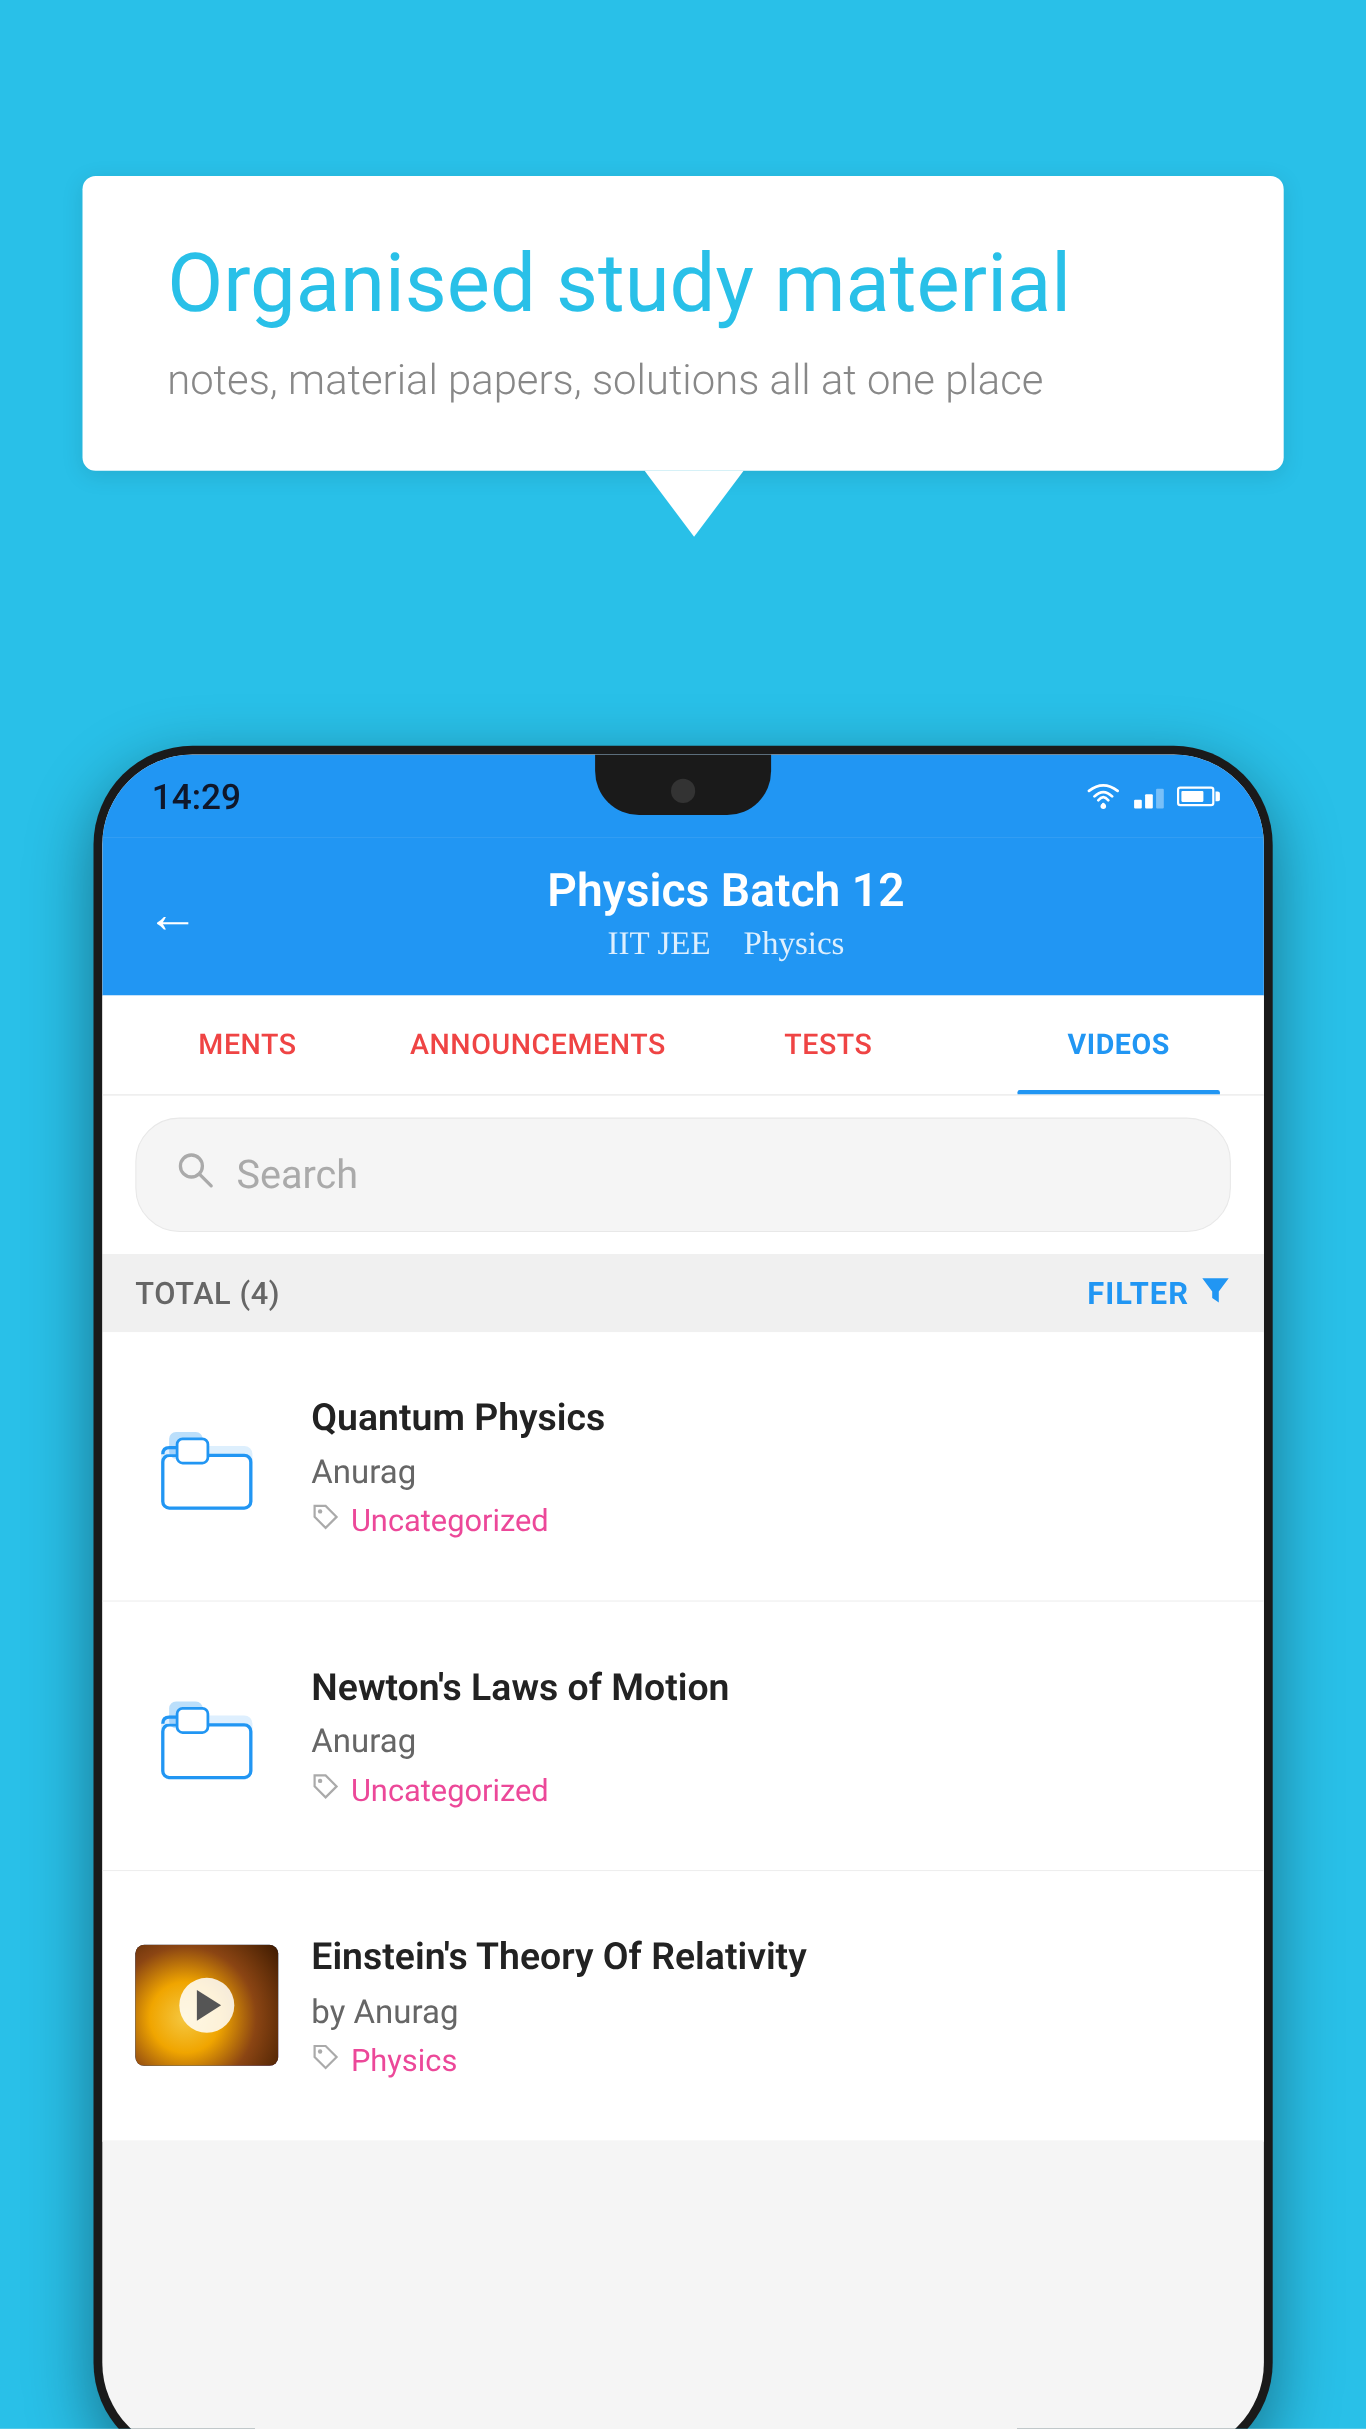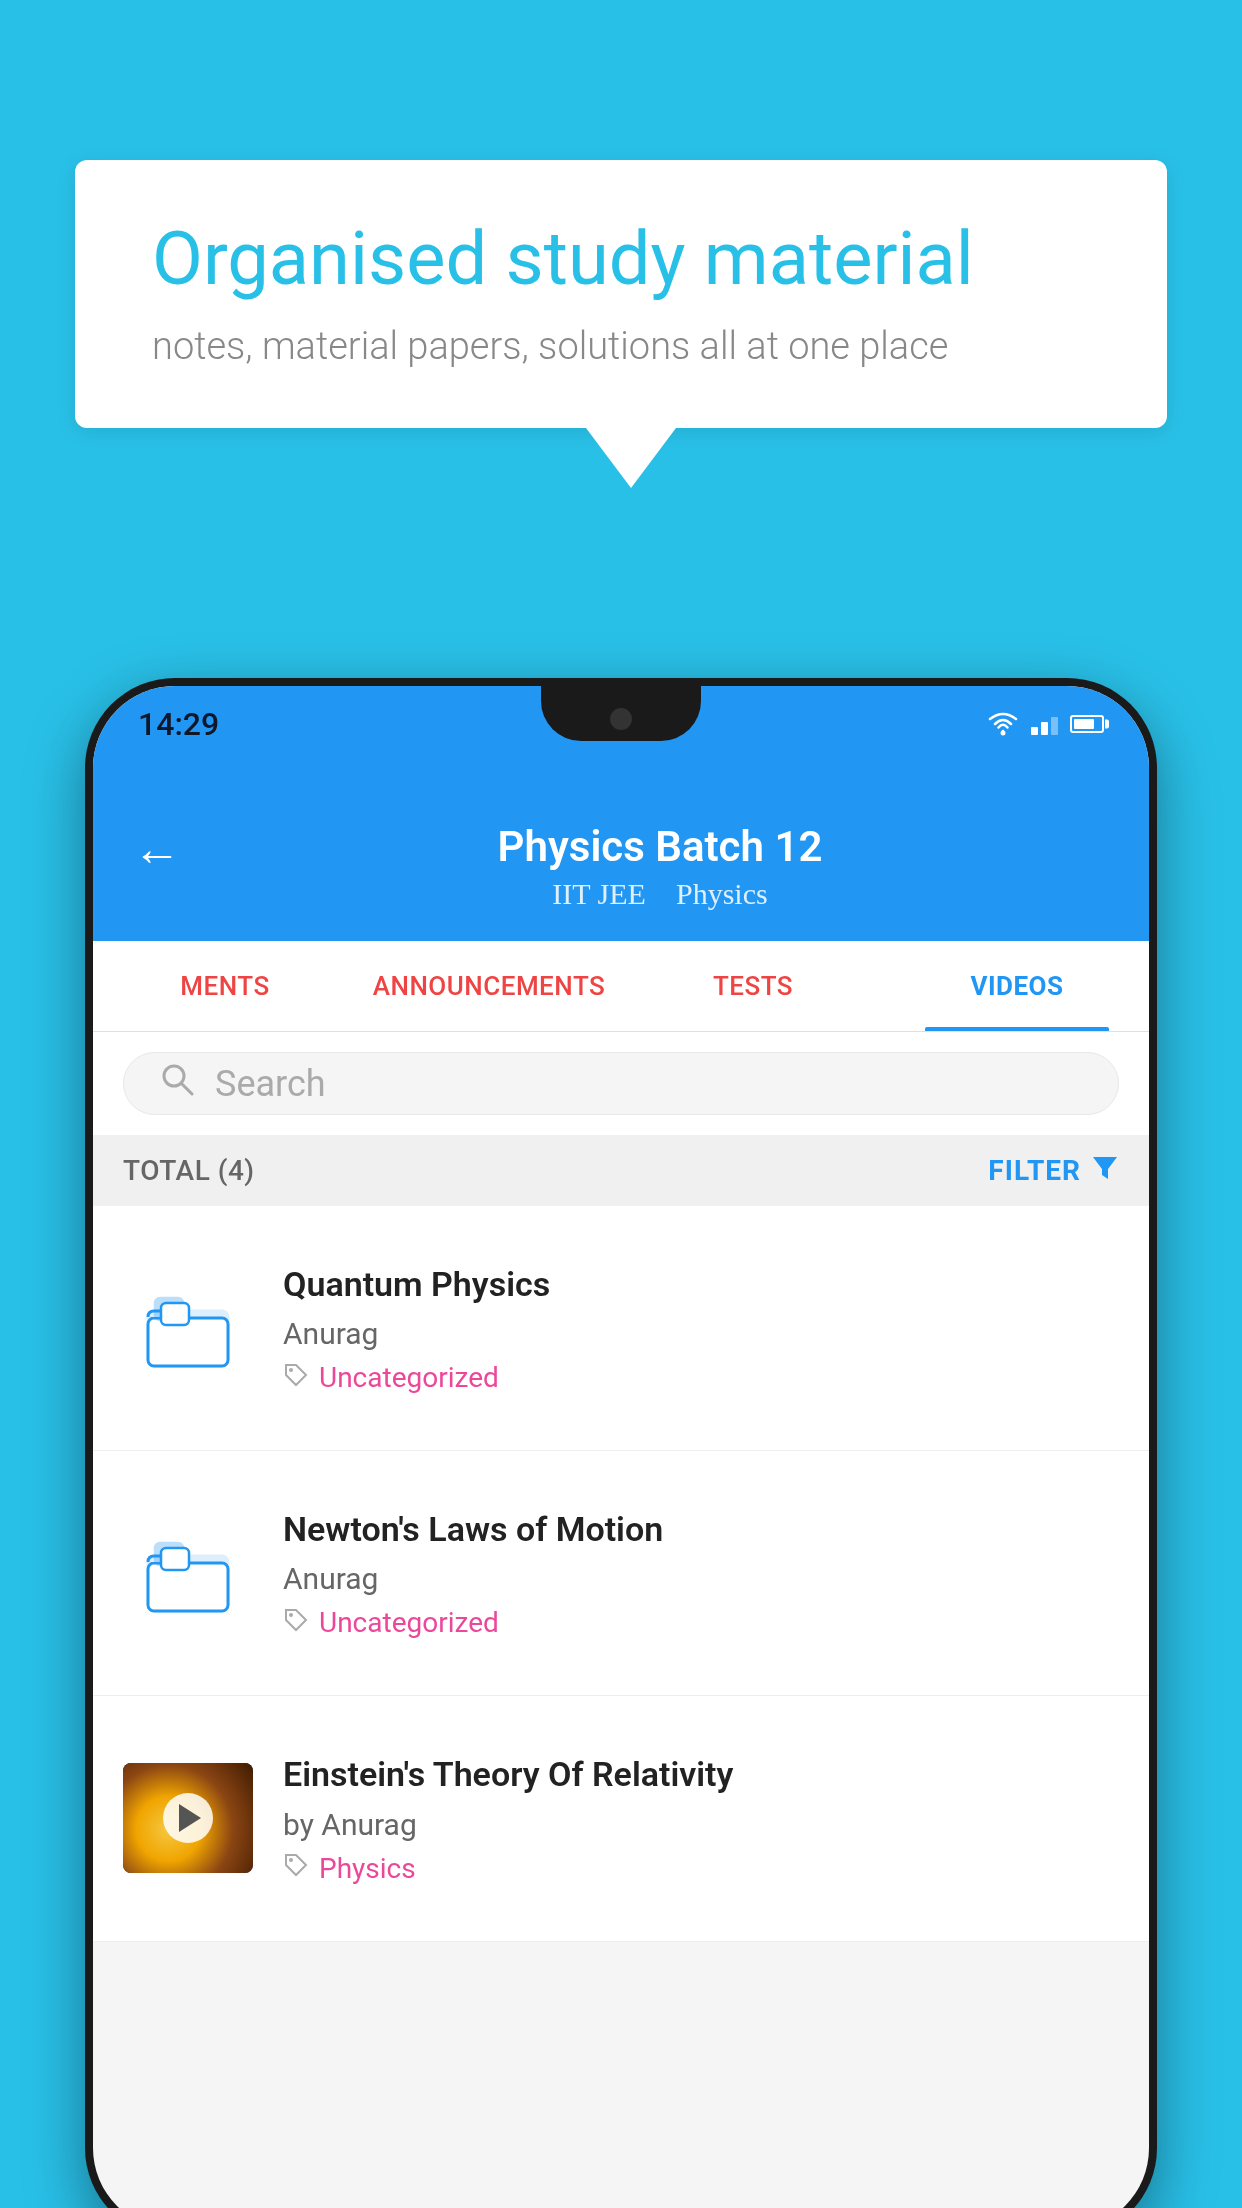--- a/index.html
+++ b/index.html
@@ -138,21 +138,20 @@
 
     .app-bar-title {
       flex: 1;
       text-align: center;
     }
 
     .app-bar-title h2 {
       color: white;
       font-size: 42px;
       font-weight: 600;
-      margin-top: 36px;
     }
 
     .app-bar-subtitle {
       display: flex;
       justify-content: center;
       gap: 30px;
       margin-top: 6px;
     }
 
     .app-bar-subtitle span {
@@ -201,21 +200,21 @@
     .search-container {
       background: white;
       padding: 20px 30px;
     }
 
     .search-bar {
       background: #f5f5f5;
       border-radius: 40px;
       display: flex;
       align-items: center;
-      padding: 8px 35px;
+      padding: 28px 35px;
       gap: 20px;
       border: 1px solid #e8e8e8;
     }
 
     .search-icon-svg {
       color: #999;
       font-size: 38px;
     }
 
     .search-placeholder {

